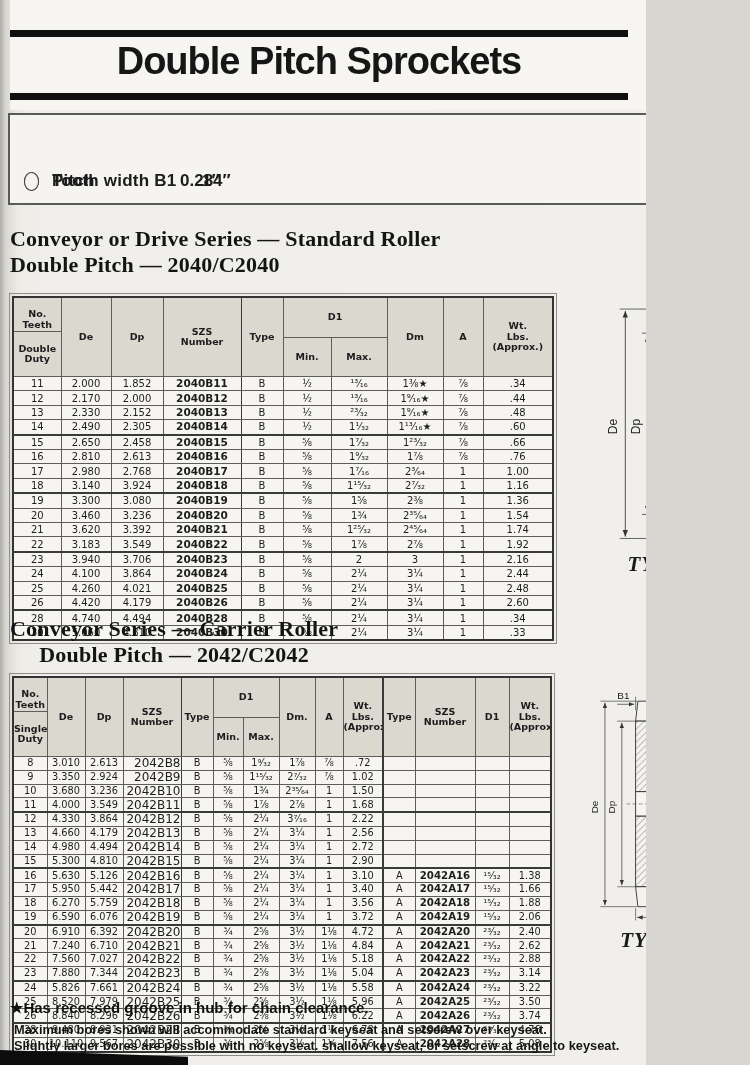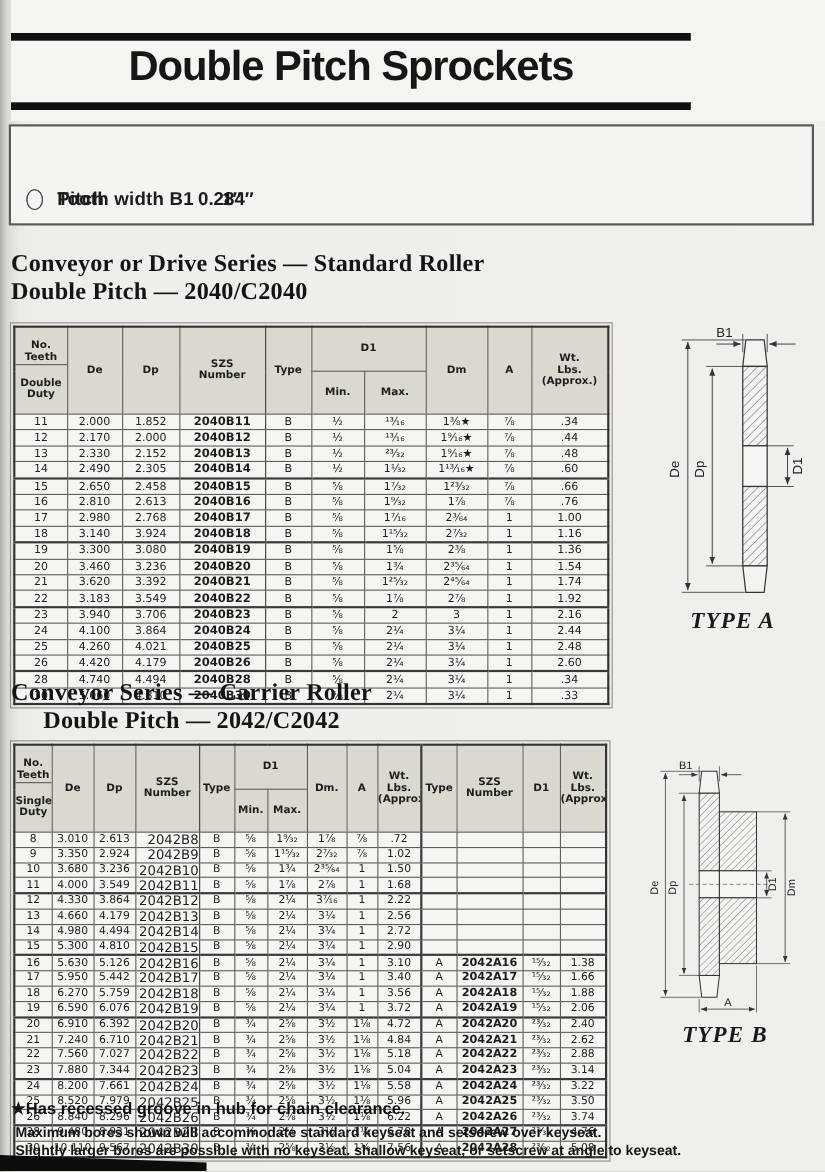--- a/index.html
+++ b/index.html
@@ -1,17 +1,17 @@
 <!DOCTYPE html>
 <html><head>
 <meta charset="utf-8">
 <style>
   html,body{margin:0;padding:0;}
   body{width:750px;height:1065px;font-family:"Liberation Sans",sans-serif;background:#d8d6d1;}
-  .page{position:relative;width:750px;height:1065px;overflow:hidden;color:#1c1c1c;
+  .page{position:relative;width:646px;height:1065px;overflow:hidden;color:#1c1c1c;
         background:linear-gradient(90deg,#aeaca7 0px,#d9d7d2 6px,#ecebe6 18px,#efeeea 40px,#f0efeb 100%);}
   .white-top{position:absolute;left:10px;top:0;width:740px;height:110px;background:#f6f5f1;}
 
   
   .bar{position:absolute;left:10px;width:618px;height:7px;background:#101010;}
   .page-title{position:absolute;left:10px;top:40px;width:618px;text-align:center;
               font-size:38px;font-weight:bold;letter-spacing:-1px;color:#161616;}
 
   
   .spec-box{position:absolute;left:8px;top:113px;width:732px;height:92px;background:#f5f4f0;
@@ -696,21 +696,21 @@
           <td>3½</td>
           <td>1⅛</td>
           <td>5.04</td>
           <td>A</td>
           <td>2042A23</td>
           <td>²³⁄₃₂</td>
           <td>3.14</td>
         </tr>
         <tr>
           <td>24</td>
-          <td>8.200</td>
+          <td>5.826</td>
           <td>7.661</td>
           <td>2042B24</td>
           <td>B</td>
           <td>¾</td>
           <td>2⅝</td>
           <td>3½</td>
           <td>1⅛</td>
           <td>5.58</td>
           <td>A</td>
           <td>2042A24</td>

